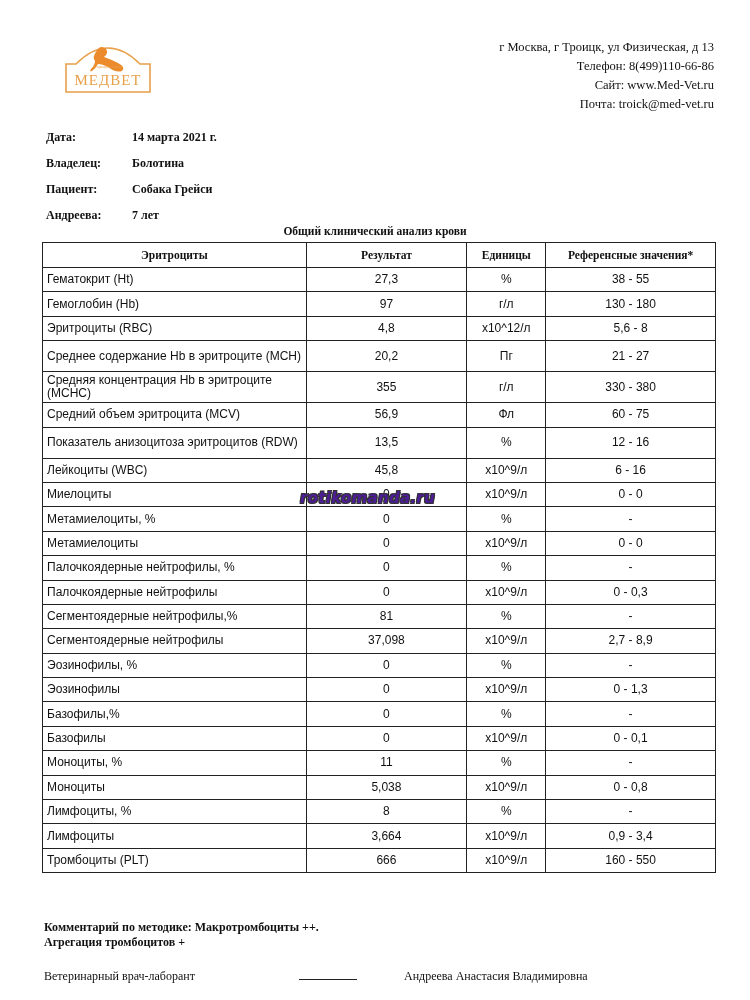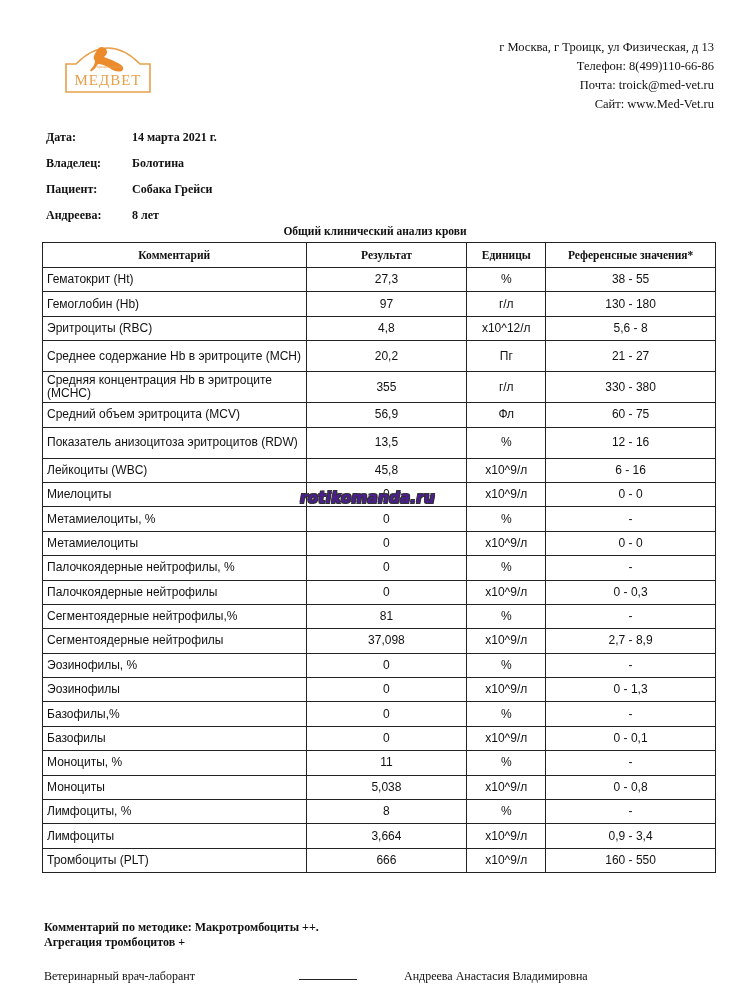--- a/index.html
+++ b/index.html
@@ -40,55 +40,55 @@
     <path d="M4 54 V26 H14 Q46 -6 78 26 H88 V54 Z" fill="none" stroke="#e8a04a" stroke-width="1.6"></path>
     <path d="M34 14 q4 -8 10 -3 q3 4 -2 8 q6 2 14 6 q8 4 4 8 q-6 2 -14 -4 q-6 -3 -10 -3 q-2 4 -6 7 q-3 1 -1 -2 q4 -4 4 -8 q-3 -4 1 -9 Z" fill="#eb8b2c"></path>
     <text x="46" y="30" text-anchor="middle" font-size="3" fill="#e8a04a" font-family="Liberation Serif, serif">ветеринарная клиника</text>
     <text x="46" y="47" text-anchor="middle" font-size="15" fill="#e8a04a" font-family="Liberation Serif, serif" letter-spacing="1">МЕДВЕТ</text>
   </svg>
 </div>
 
 <div class="contacts serif">
   <div>г Москва, г Троицк, ул Физическая, д 13</div>
   <div>Телефон: 8(499)110-66-86</div>
+  <div>Сайт: www.Med-Vet.ru</div>
   <div>Почта: troick@med-vet.ru</div>
-  <div>Сайт: www.Med-Vet.ru</div>
 </div>
 
 <div class="meta serif">
   <div class="meta-row">
     <span class="meta-label">Дата:</span>
     <span>14 марта 2021 г.</span>
   </div>
   <div class="meta-row">
     <span class="meta-label">Владелец:</span>
     <span>Болотина</span>
   </div>
   <div class="meta-row">
     <span class="meta-label">Пациент:</span>
     <span>Собака Грейси</span>
   </div>
   <div class="meta-row">
     <span class="meta-label">Андреева:</span>
-    <span>8 лет</span>
+    <span>7 лет</span>
   </div>
 </div>
 
 <div class="report-title serif">Общий клинический анализ крови</div>
 
 <table class="results">
   <colgroup>
       <col class="c1">
       <col class="c2">
       <col class="c3">
       <col class="c4">
     </colgroup>
   <thead>
     <tr>
-      <th>Комментарий</th>
+      <th>Эритроциты</th>
       <th>Результат</th>
       <th>Единицы</th>
       <th>Референсные значения*</th>
     </tr>
   </thead>
   <tbody id="results-body">
       <tr>
         <td>Гематокрит (Ht)</td>
         <td class="c">27,3</td>
         <td class="c">%</td>

